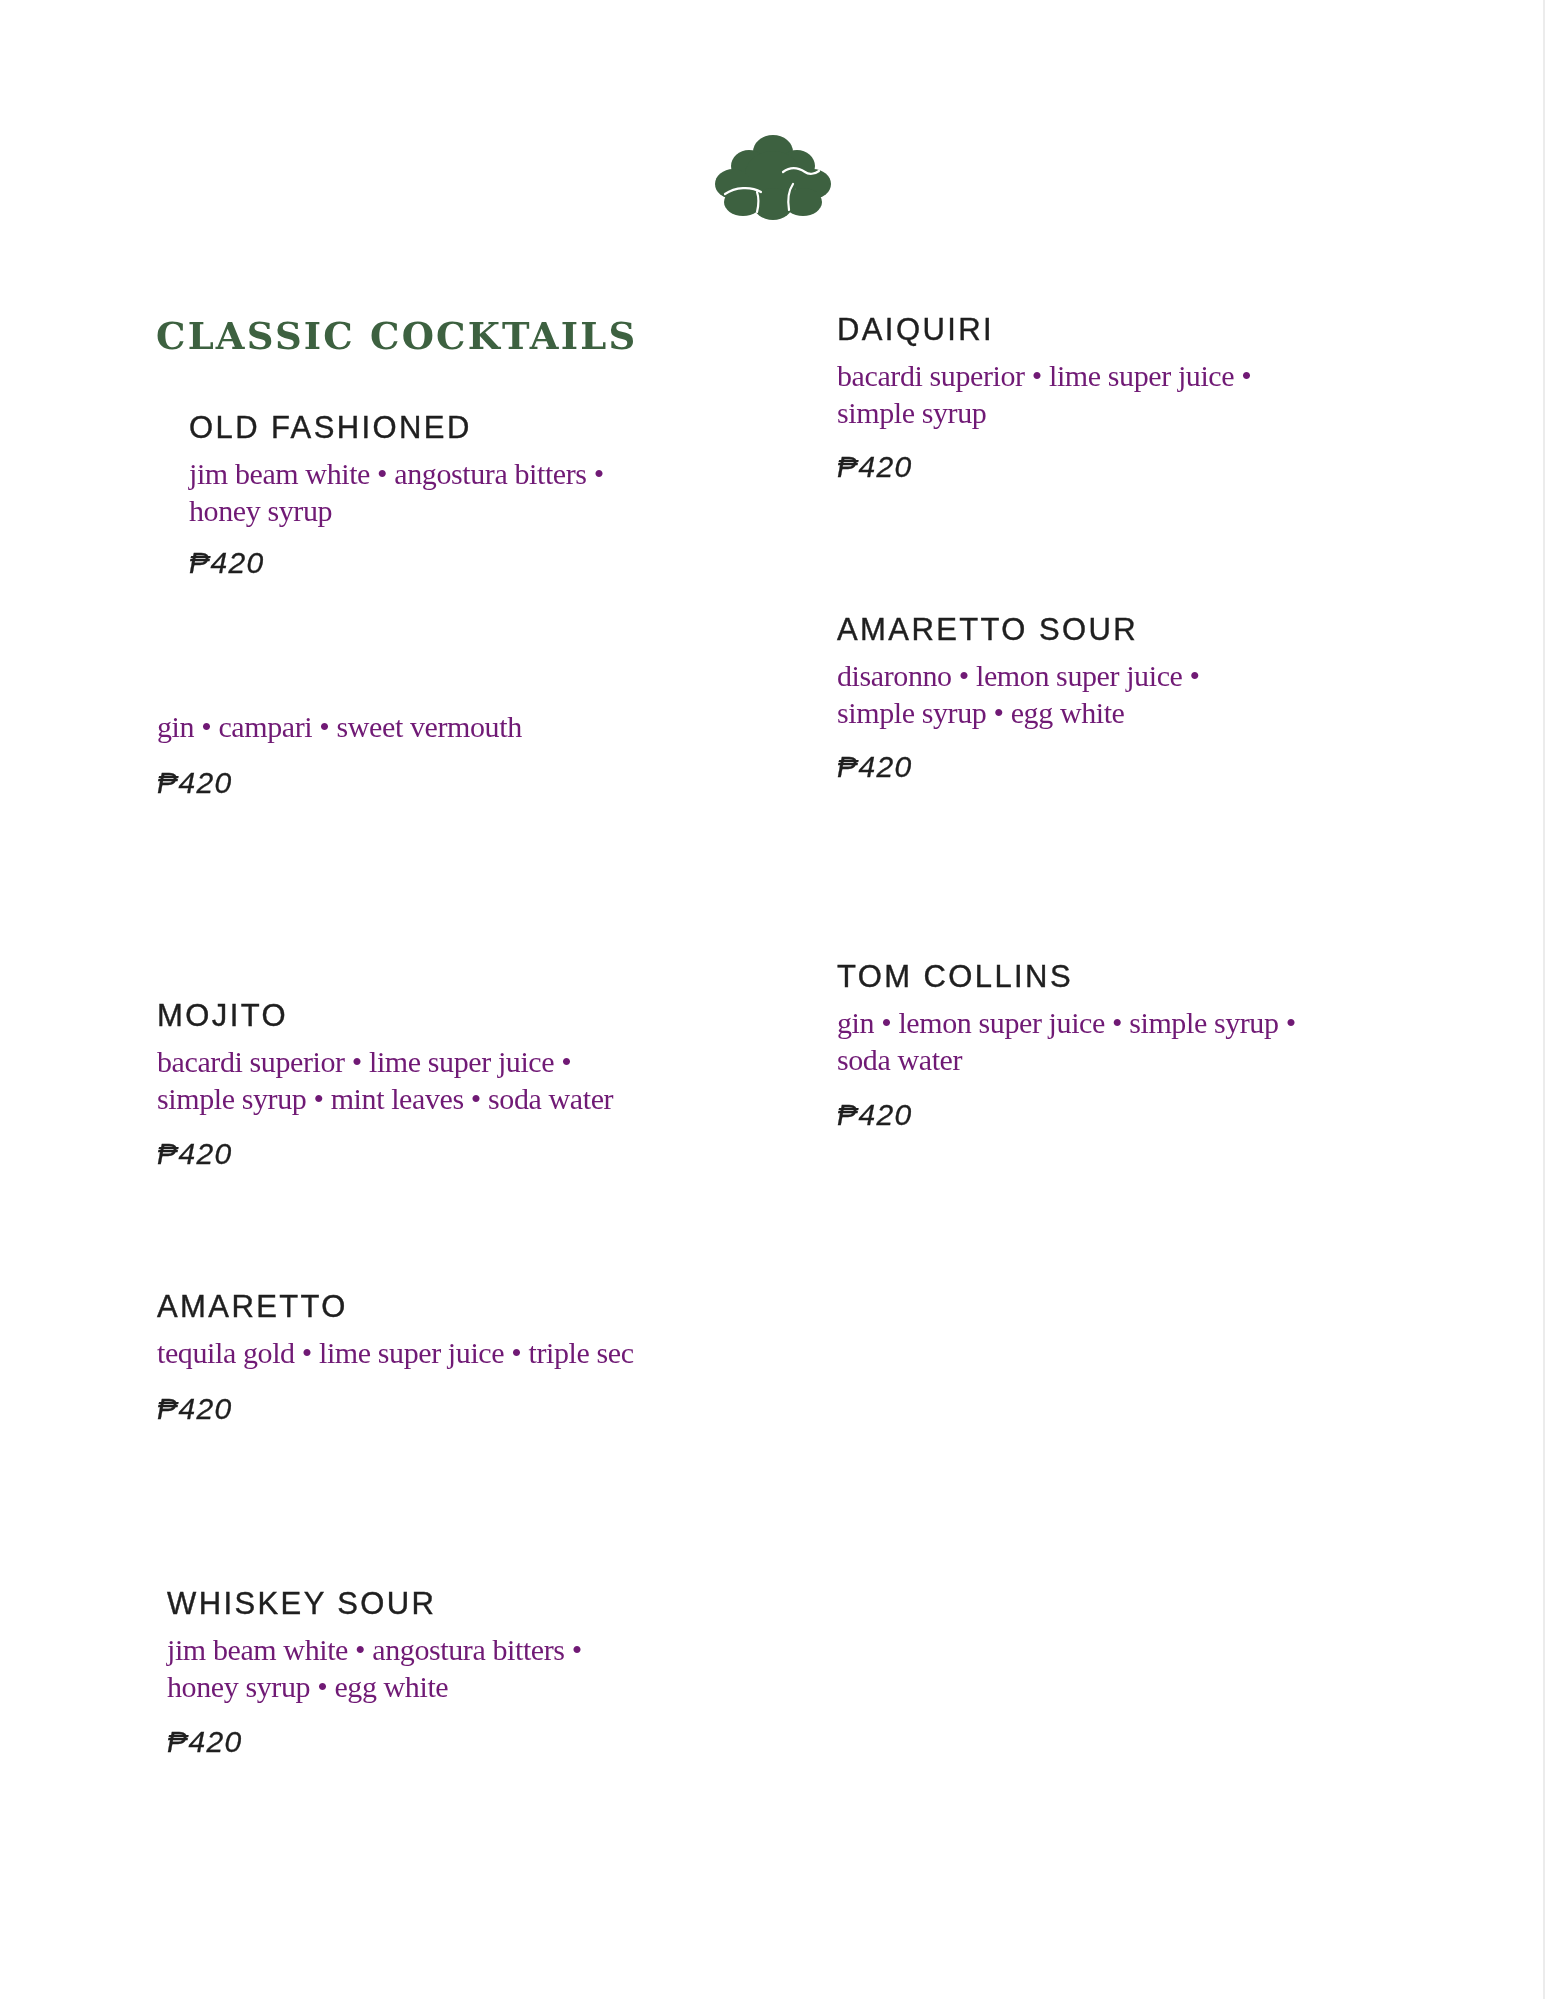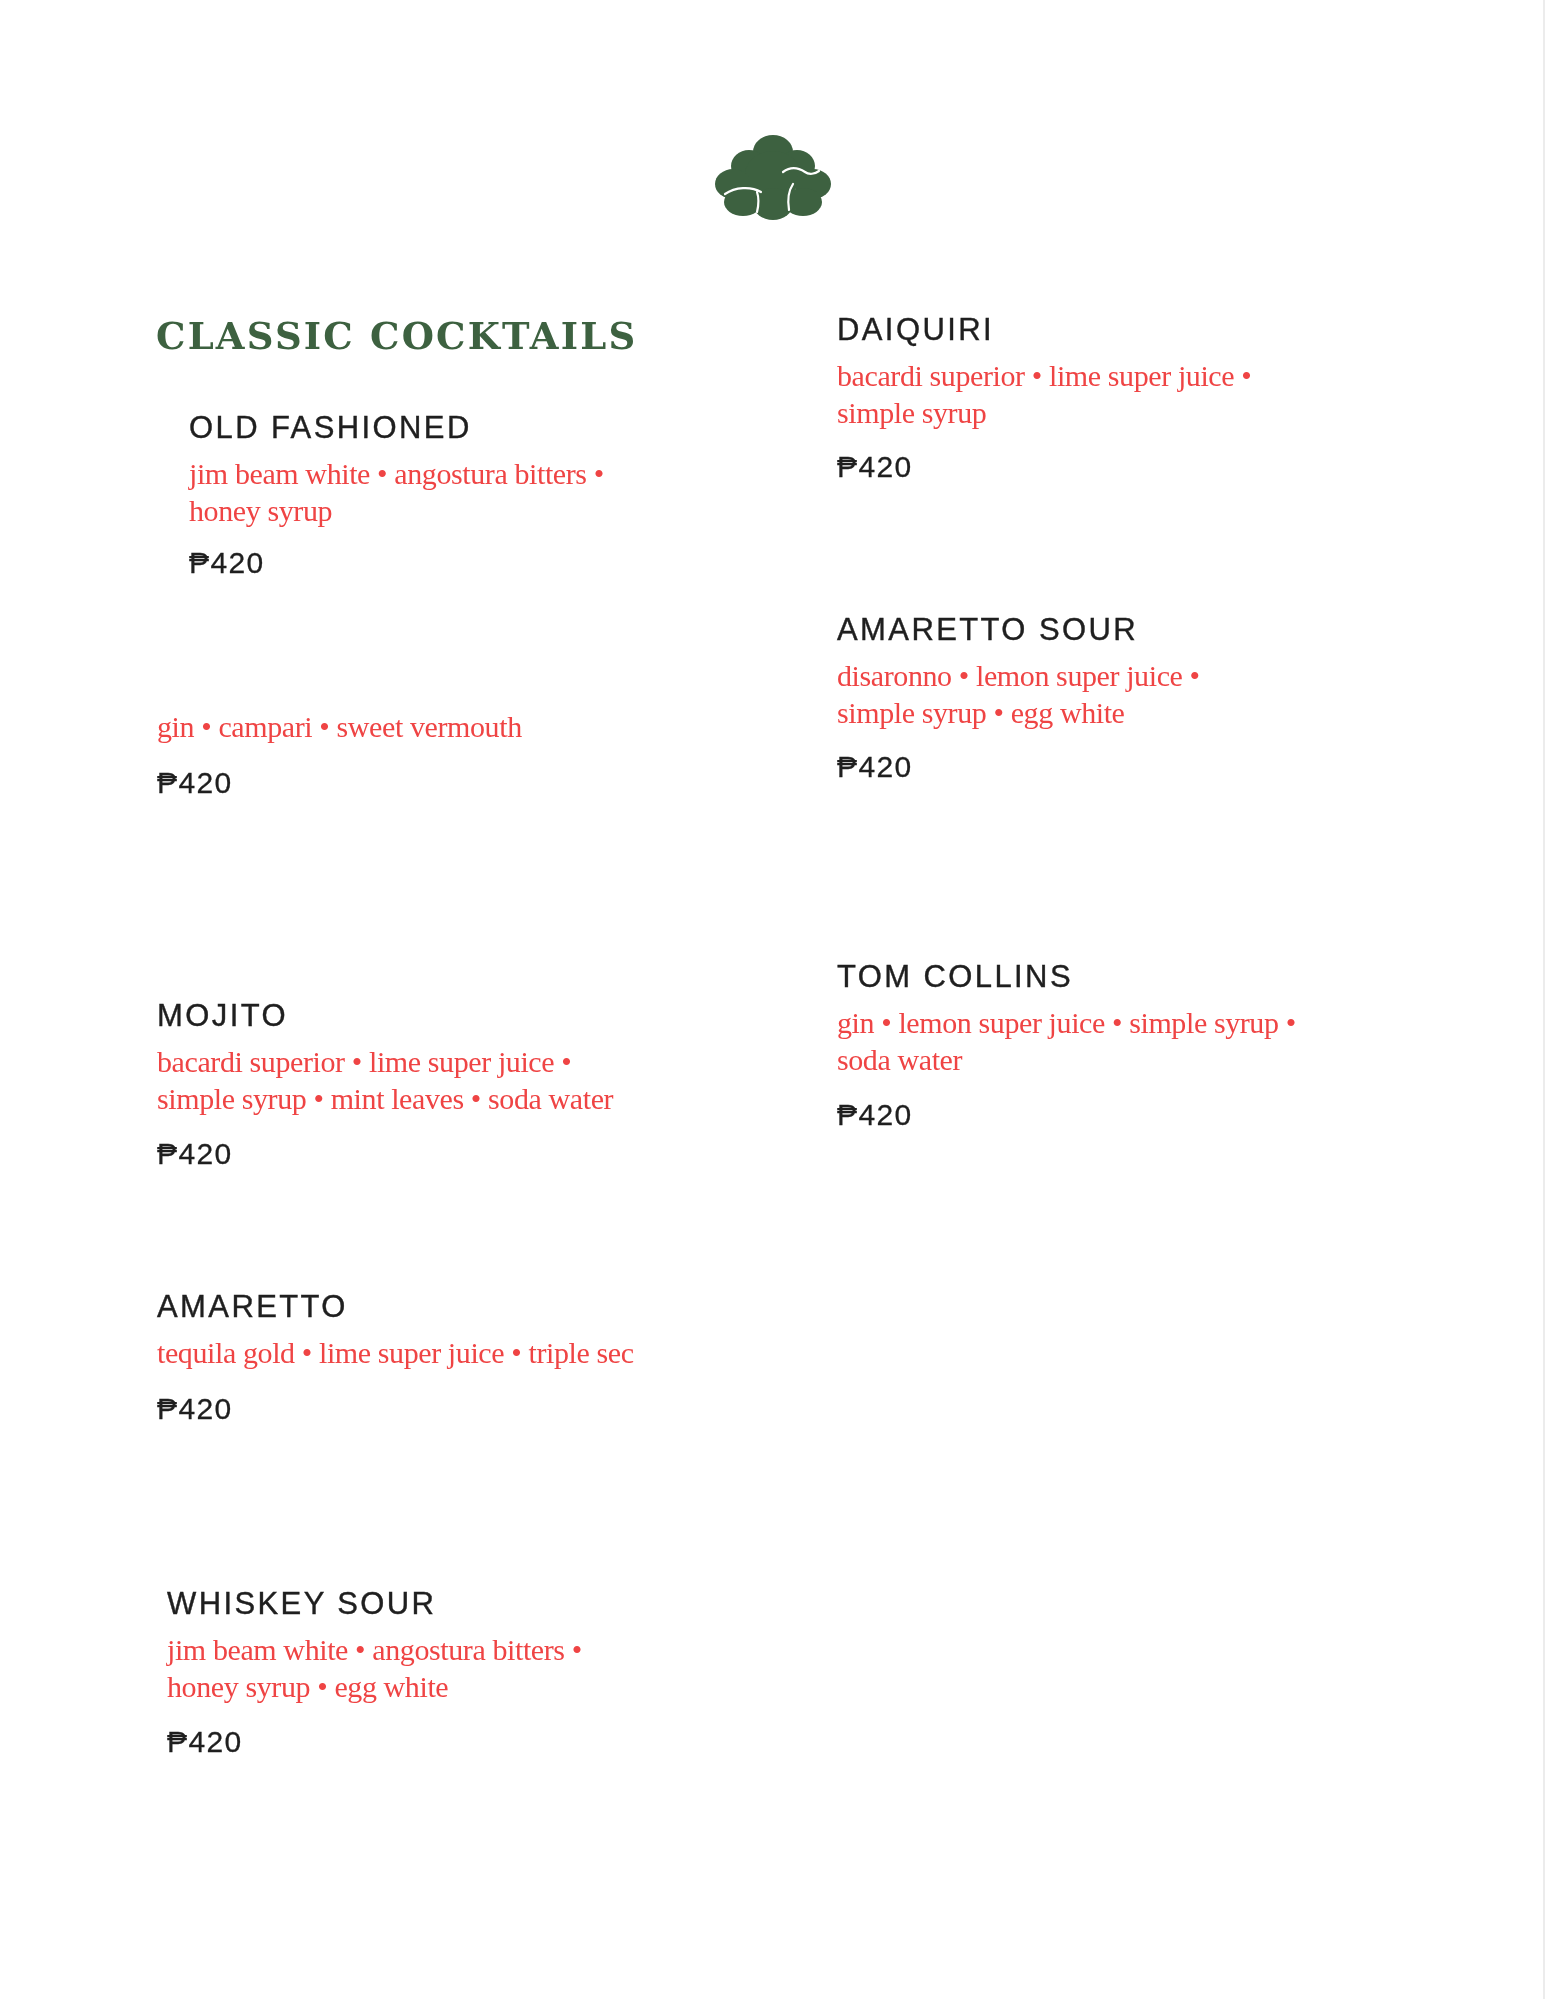--- a/index.html
+++ b/index.html
@@ -21,28 +21,28 @@
   }
   .item { position: absolute; width: 560px; }
   .item-name {
     font-family: "Liberation Sans", "DejaVu Sans", sans-serif;
     font-size: 31px; letter-spacing: 2.4px; font-weight: normal;
     color: #1f1f1f; line-height: 36px; height: 36px; white-space: nowrap;
     -webkit-text-stroke: 0.4px #1f1f1f;
   }
   .item-desc {
     font-family: "Liberation Serif", "DejaVu Serif", serif;
-    font-size: 30px; line-height: 36.5px; color: #ef4444;
+    font-size: 30px; line-height: 36.5px; color: #701a75;
     margin-top: 10px; letter-spacing: -0.4px;
   }
   .item-desc .line { display: block; white-space: nowrap; }
   .item-price {
     font-family: "Liberation Sans", "DejaVu Sans", sans-serif;
     font-size: 30px; letter-spacing: 1.4px; color: #1f1f1f;
-    line-height: 36px; white-space: nowrap;
+    line-height: 36px; white-space: nowrap; font-style: italic;
     -webkit-text-stroke: 0.3px #1f1f1f;
   }
 </style>
 </head>
 <body>
 
 <div class="page-edge"></div>
 
 <svg class="logo" viewBox="0 0 120 92" xmlns="http://www.w3.org/2000/svg">
   <g fill="#3d6140">

